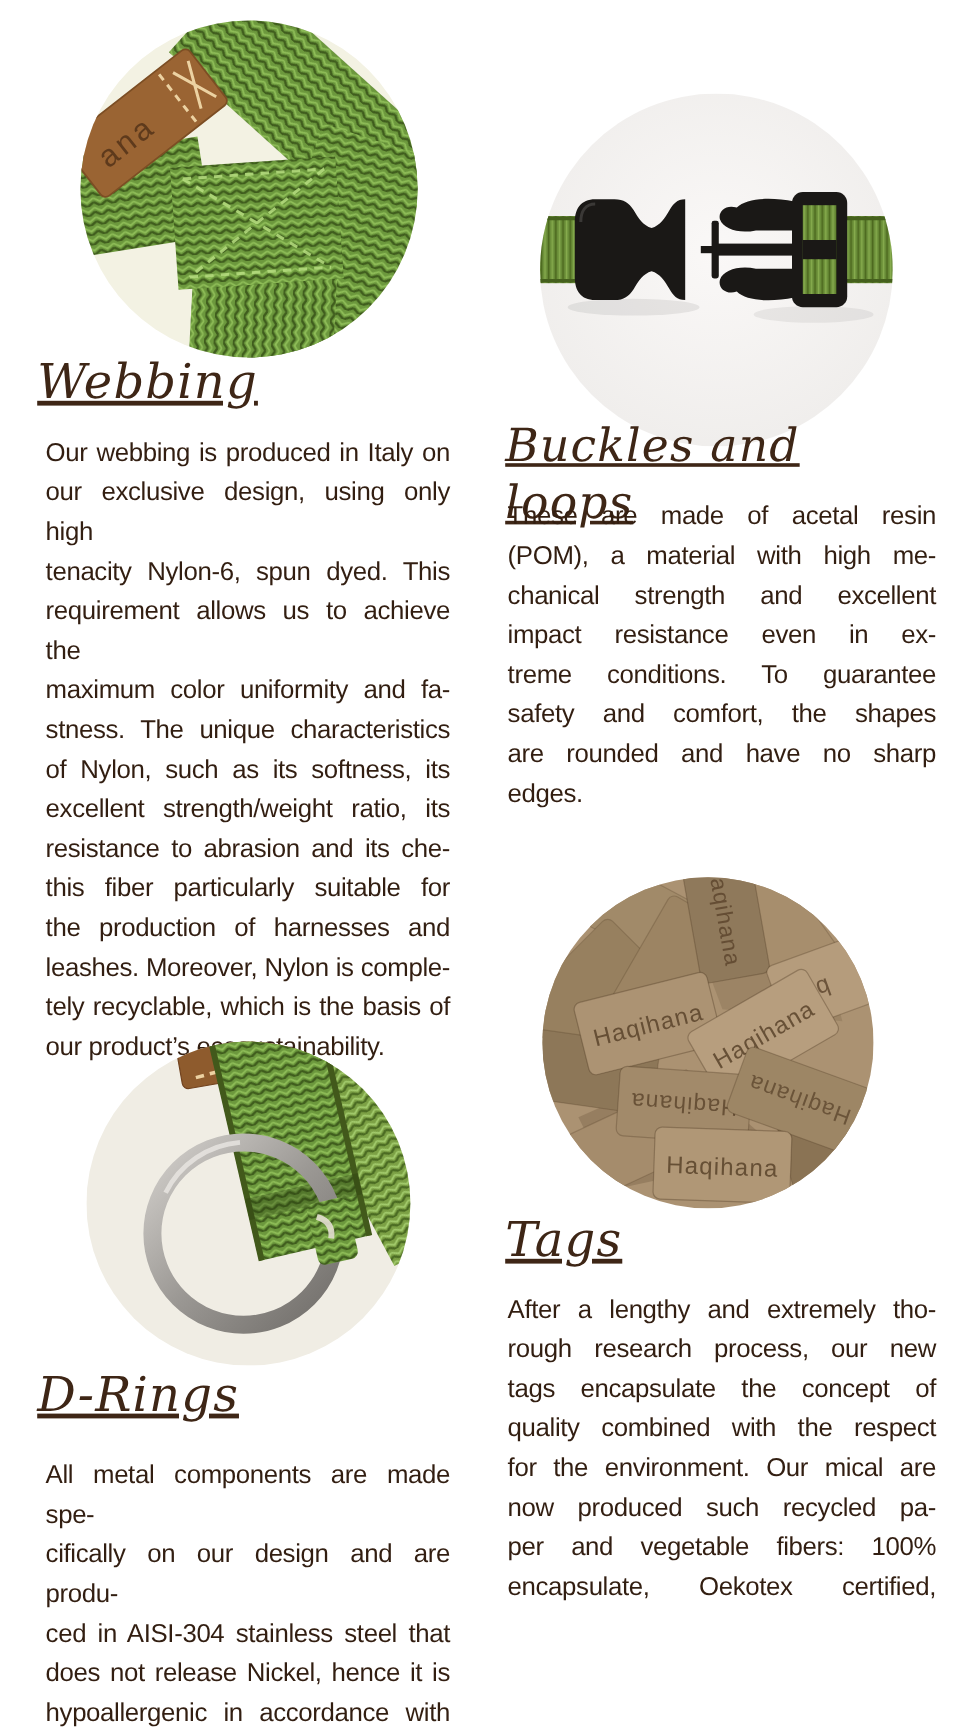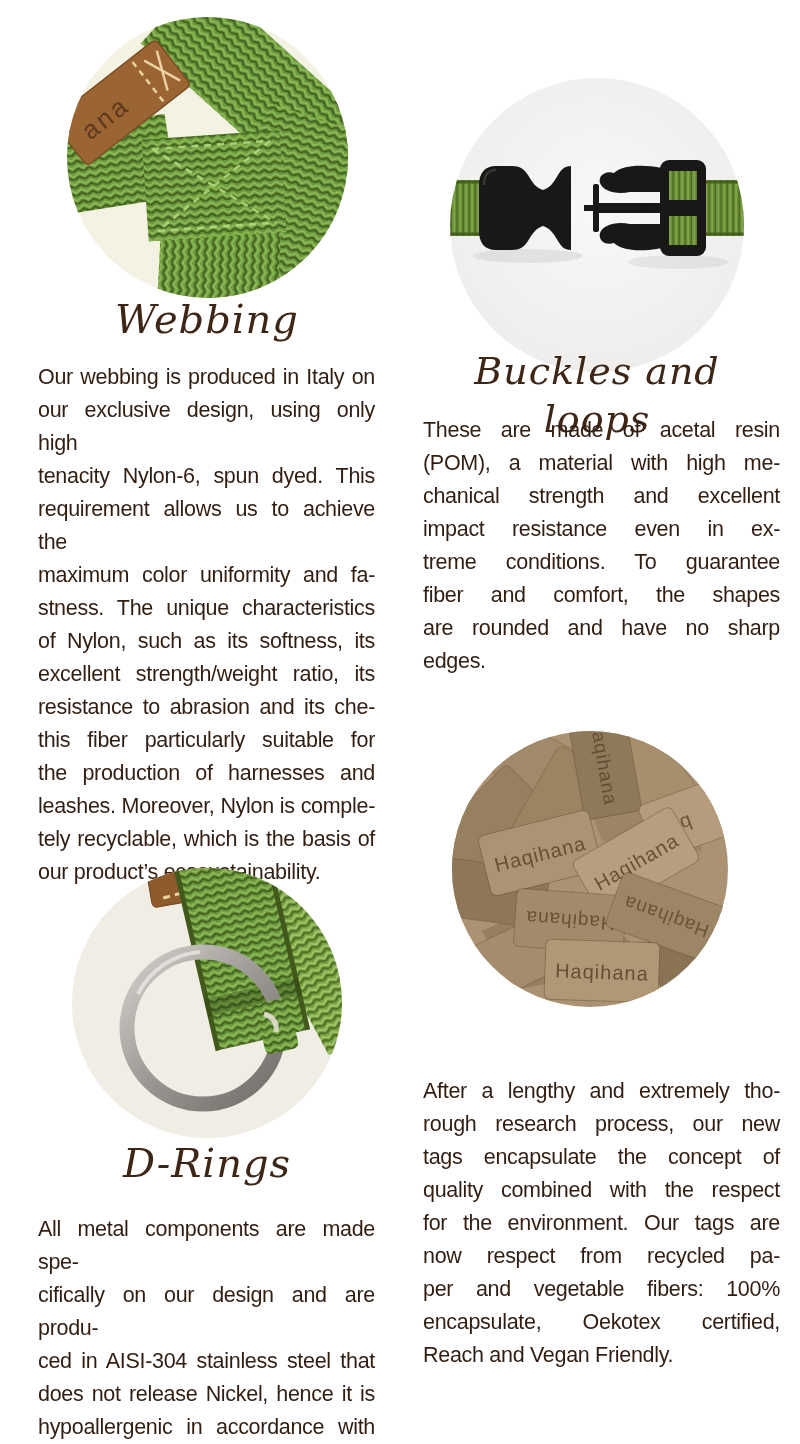--- a/index.html
+++ b/index.html
@@ -4,24 +4,24 @@
 <style>
   html,body{margin:0;padding:0;background:#ffffff;}
   .page{
     position:relative;width:800px;height:1444px;overflow:hidden;
     background:var(--page-bg,#ffffff);
     font-family:"Liberation Sans",sans-serif;
   }
   .photo{position:absolute;}
   .photo svg{display:block;}
   .heading{
-    position:absolute;text-align:center;
+    position:absolute;
     font-family:"DejaVu Serif",serif;font-style:italic;
     font-size:40px;line-height:48px;
-    color:var(--heading-text,#3e2616);letter-spacing:1px;
+    color:var(--heading-text,#3e2616);letter-spacing:1px;text-decoration:underline;
   }
   .heading.small{font-size:38px;}
   .para{
     position:absolute;
     font-size:21.5px;line-height:33px;letter-spacing:-0.3px;
     color:var(--body-text,#321e11);
   }
   .tline{text-align:justify;text-align-last:justify;white-space:normal;}
   .tline.tlast{text-align-last:left;}
   text{font-family:"Liberation Sans",sans-serif;}
@@ -139,21 +139,21 @@
     </svg>
   </div>
 
   <div class="heading small" style="left:421px;top:347px;width:352px;">Buckles and loops</div>
   <div class="para" style="left:423px;top:414px;width:357px;">
       <div class="tline">These are made of acetal resin</div>
       <div class="tline">(POM), a material with high me-</div>
       <div class="tline">chanical strength and excellent</div>
       <div class="tline">impact resistance even in ex-</div>
       <div class="tline">treme conditions. To guarantee</div>
-      <div class="tline">fiber and comfort, the shapes</div>
+      <div class="tline">safety and comfort, the shapes</div>
       <div class="tline">are rounded and have no sharp</div>
       <div class="tline tlast">edges.</div>
     </div>
 
   <div class="photo" style="left:452px;top:731px;">
     <svg width="276" height="276" viewBox="0 0 276 276">
       <defs>
         <clipPath id="tclip">
             <circle cx="138" cy="138" r="138"></circle>
           </clipPath>
@@ -210,30 +210,30 @@
           <text x="0" y="7" text-anchor="middle" font-size="19" letter-spacing="1" fill="#5a432b" opacity="0.75">Haqihana</text>
         </g>
         <g transform="translate(150 240) rotate(2)">
           <rect x="-57" y="-30" width="114" height="60" rx="6" fill="#b09776" stroke="rgba(60,40,20,0.3)"></rect>
           <text x="0" y="8" text-anchor="middle" font-size="20" letter-spacing="1" fill="#5a432b" opacity="0.85">Haqihana</text>
         </g>
       </g>
     </svg>
   </div>
 
+  <div class="heading" style="left:421px;top:1010px;width:352px;">Tags</div>
   <div class="para" style="left:423px;top:1075px;width:357px;">
       <div class="tline">After a lengthy and extremely tho-</div>
       <div class="tline">rough research process, our new</div>
       <div class="tline">tags encapsulate the concept of</div>
       <div class="tline">quality combined with the respect</div>
-      <div class="tline">for the environment. Our tags are</div>
-      <div class="tline">now respect from recycled pa-</div>
+      <div class="tline">for the environment. Our mical are</div>
+      <div class="tline">now produced such recycled pa-</div>
       <div class="tline">per and vegetable fibers: 100%</div>
       <div class="tline">encapsulate, Oekotex certified,</div>
-      <div class="tline tlast">Reach and Vegan Friendly.</div>
     </div>
 
   <div class="photo" style="left:72px;top:868px;">
     <svg width="270" height="270" viewBox="0 0 270 270">
       <defs>
         <clipPath id="dclip">
             <circle cx="135" cy="135" r="135"></circle>
           </clipPath>
         <pattern id="knitD" width="11" height="8" patternUnits="userSpaceOnUse">
           <rect width="11" height="8" fill="#7ca145"></rect>

